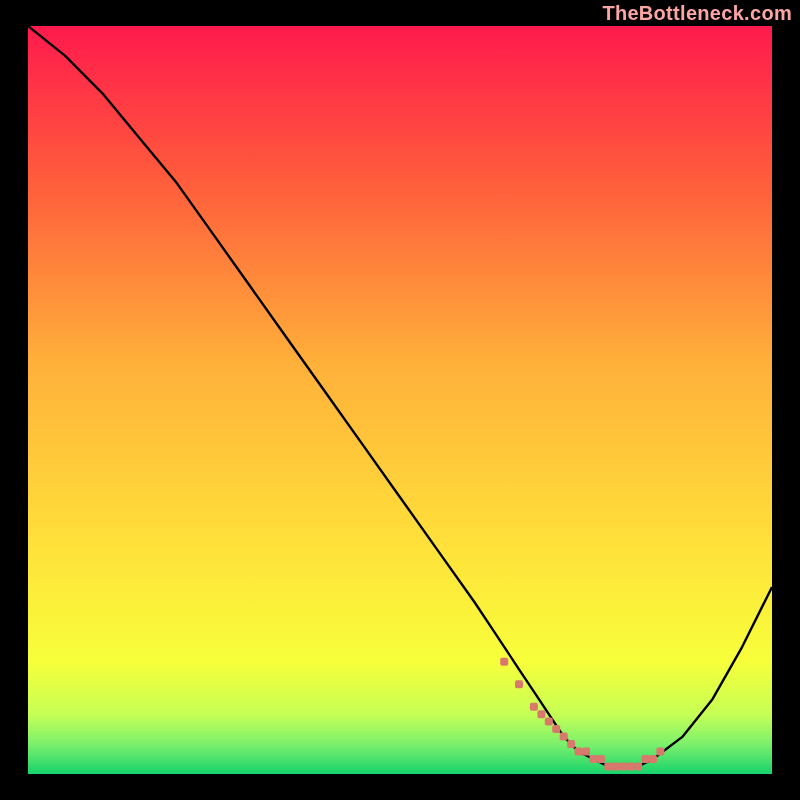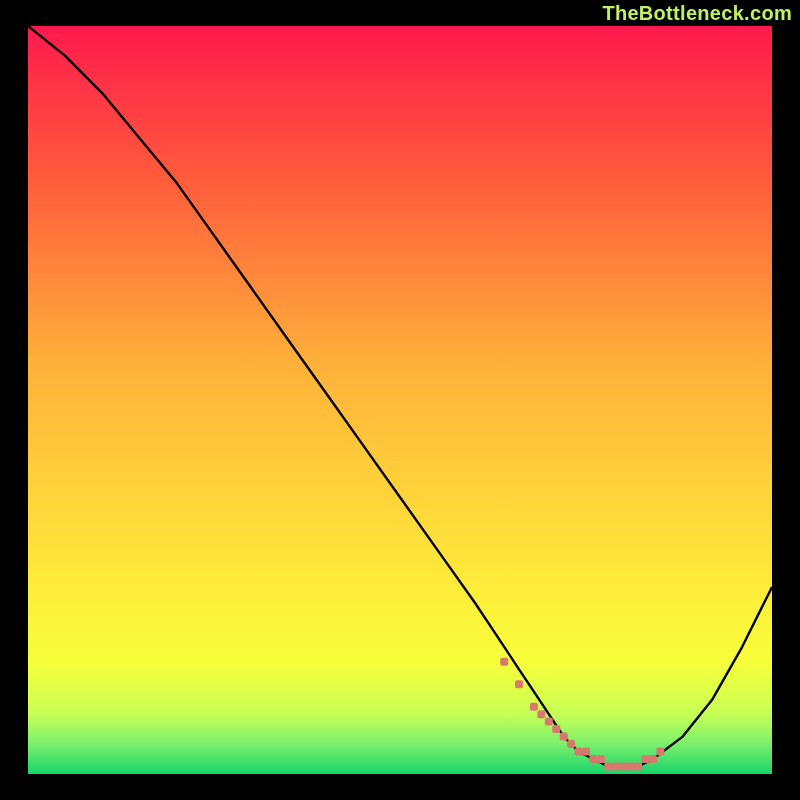--- a/index.html
+++ b/index.html
@@ -14,21 +14,21 @@
   .frame {
     position: relative;
     width: 800px;
     height: 800px;
     background: #000;
   }
   .watermark {
     position: absolute;
     top: 2px;
     right: 8px;
-    color: #bef264;
+    color: #fca5a5;
     font-size: 20px;
     font-weight: bold;
     letter-spacing: 0.3px;
     z-index: 10;
   }
   .plot {
     position: absolute;
     left: 28px;
     top: 26px;
     width: 744px;

